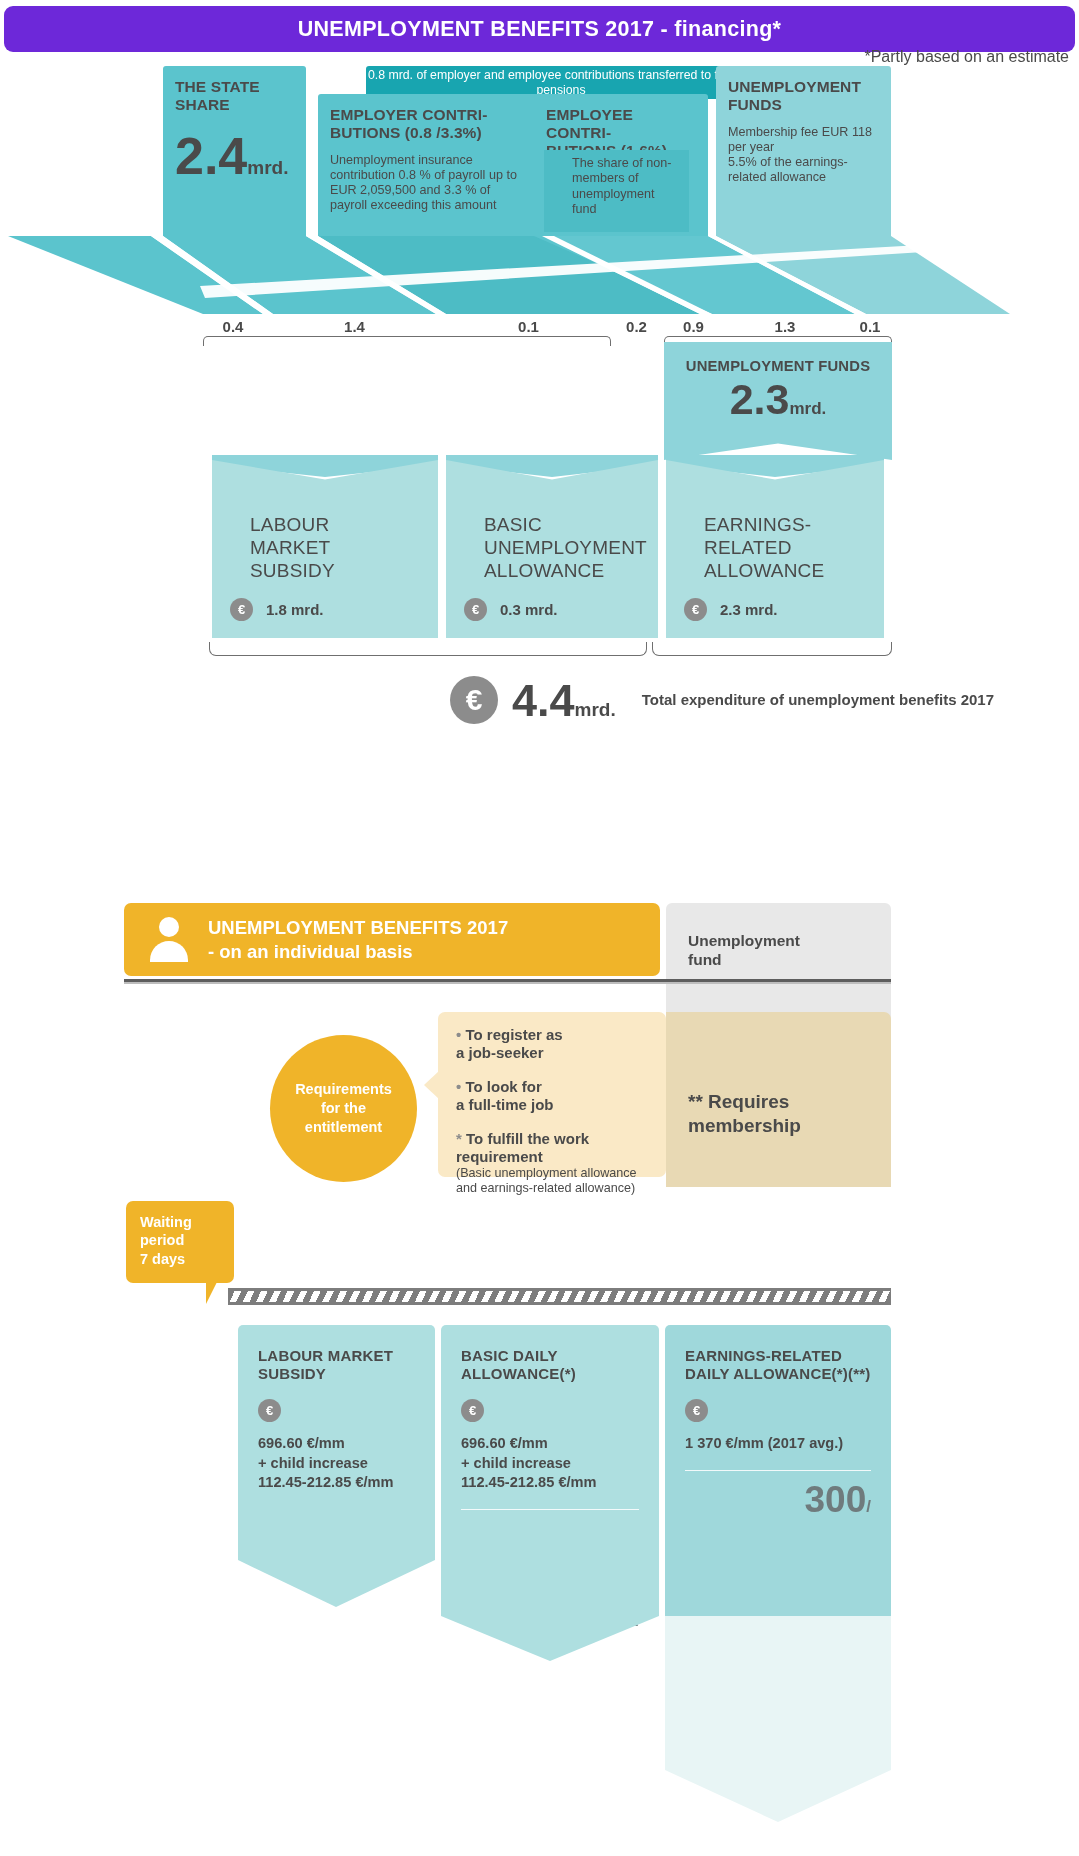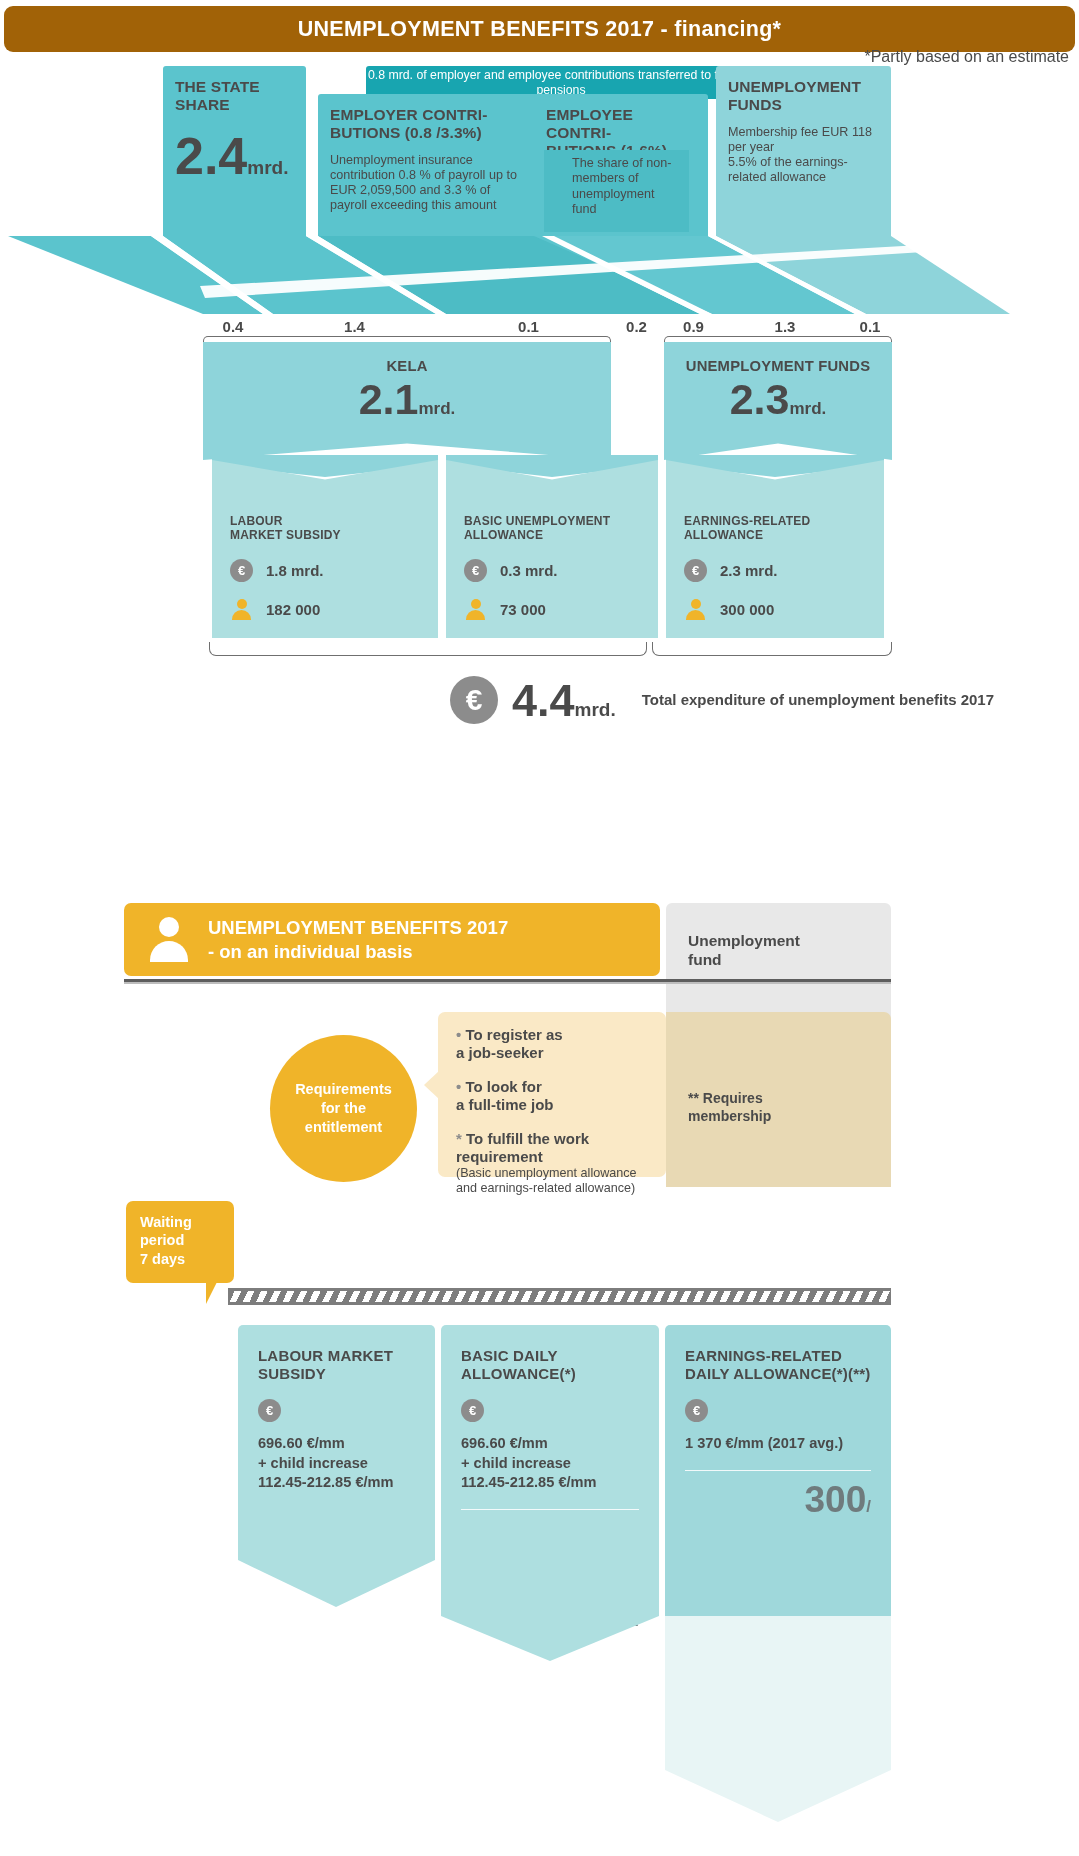--- a/index.html
+++ b/index.html
@@ -10,21 +10,21 @@
     font-family: "Liberation Sans", sans-serif;
     color: #4a4a4a;
     position: relative;
     overflow: hidden;
   }
   .sheet { position: relative; width: 1079px; height: 1856px; }
 
   
   .title-bar {
     position: absolute; left: 4px; top: 6px; width: 1071px; height: 46px;
-    background: #a16207; border-radius: 9px;
+    background: #6d28d9; border-radius: 9px;
     display: flex; align-items: center; justify-content: center;
   }
   .title-bar .t {
     color: #ffffff; font-weight: bold; font-size: 21.5px; letter-spacing: .3px;
   }
   .footnote-top {
     position: absolute; right: 10px; top: 48px; font-size: 16px; color: #4a4a4a;
   }
 
   
@@ -73,21 +73,21 @@
   
   .pool { position:absolute; background:#8ed4da; }
   .pool .nm { font-weight:bold; font-size:14.8px; text-align:center; letter-spacing:.2px; }
   .pool .v  { font-size:43px; font-weight:bold; text-align:center; line-height:1; margin-top:4px; }
   .pool .v .u { font-size:17px; }
 
   
   .ben {
     position:absolute; background:#aedfe0; padding:16px 18px;
   }
-  .ben .nm { font-weight:bold; font-size:12px; line-height:1.2; letter-spacing:.2px; }
+  .ben .nm { font-weight:normal; font-size:19px; line-height:1.2; letter-spacing:.2px;margin-left:20px; }
   .ben .row { display:flex; align-items:center; gap:13px; margin-top:16px; font-size:15px; font-weight:bold; }
   .coin {
     width:23px; height:23px; border-radius:50%; background:#8c8c8c; color:#fff;
     font-size:13px; font-weight:bold; display:flex; align-items:center; justify-content:center;
     flex:none;
   }
   .person { width:23px; height:23px; position:relative; flex:none; }
   .person .h { position:absolute; left:6.5px; top:1px; width:10px; height:10px; border-radius:50%; background:#f0b429; }
   .person .b { position:absolute; left:2px; top:12px; width:19px; height:10px; border-radius:9.5px 9.5px 0 0; background:#f0b429; }
 
@@ -130,21 +130,21 @@
   }
   .req-box .item { font-size:15px; font-weight:bold; line-height:1.2; margin-bottom:16px; }
   .req-box .item .bullet { color:#8c8c8c; }
   .req-box .note { font-size:12.6px; font-weight:normal; line-height:1.2; }
   .req-tail {
     position:absolute; left:424px; top:1070px; width:0; height:0;
     border-top:15px solid transparent; border-bottom:15px solid transparent;
     border-right:16px solid #fae9c6;
   }
   .req-shade { position:absolute; left:666px; top:1012px; width:225px; height:175px; background:#e8d9b4; border-radius:0 7px 0 0;}
-  .req-shade .tx { padding:78px 0 0 22px; font-size:14px; font-weight:bold; line-height:1.25; }
+  .req-shade .tx { padding:78px 0 0 22px; font-size:19px; font-weight:bold; line-height:1.25; }
 
   .wait {
     position:absolute; left:126px; top:1201px; width:108px; height:82px;
     background:#f0b429; border-radius:7px; color:#fff; font-weight:bold;
     font-size:14.5px; line-height:1.26; padding:12px 0 0 14px;
   }
   .wait-tail {
     position:absolute; left:206px; top:1276px; width:0;height:0;
     border-left:14px solid #f0b429; border-bottom:28px solid transparent;
   }
@@ -241,26 +241,20 @@
     <div class="tick" style="left:273px;width:163px;text-align:center;">1.4</div>
     <div class="tick" style="left:446px;width:165px;">0.1</div>
     <div class="tick" style="left:613px;width:47px;">0.2</div>
     <div class="tick" style="left:666px;width:55px;">0.9</div>
     <div class="tick" style="left:726px;width:118px;">1.3</div>
     <div class="tick" style="left:848px;width:44px;">0.1</div>
     <div class="brace" style="left:203px;width:408px;"></div>
     <div class="brace" style="left:664px;width:228px;"></div>
   </div>
 
-  <div class="pool" style="left:203px; top:342px; width:408px; height:118px; clip-path: polygon(0 0,100% 0,100% 100%,50% 86%,0 100%);">
-    <div style="padding-top:16px;">
-      <div class="nm">KELA</div>
-      <div class="v"><span>2.1</span><span class="u">mrd.</span></div>
-    </div>
-  </div>
   <div class="pool" style="left:664px; top:342px; width:228px; height:118px; clip-path: polygon(0 0,100% 0,100% 100%,50% 86%,0 100%);">
     <div style="padding-top:16px;">
       <div class="nm">UNEMPLOYMENT FUNDS</div>
       <div class="v"><span>2.3</span><span class="u">mrd.</span></div>
     </div>
   </div>
 
   <div style="position:absolute;left:0;top:455px;width:1079px;height:45px;">
     <svg width="1079" height="45" viewBox="0 0 1079 45">
       <path d="M212,0 L438,0 L438,10 L325,22 L212,10 Z" fill="#8ed4da"></path>

